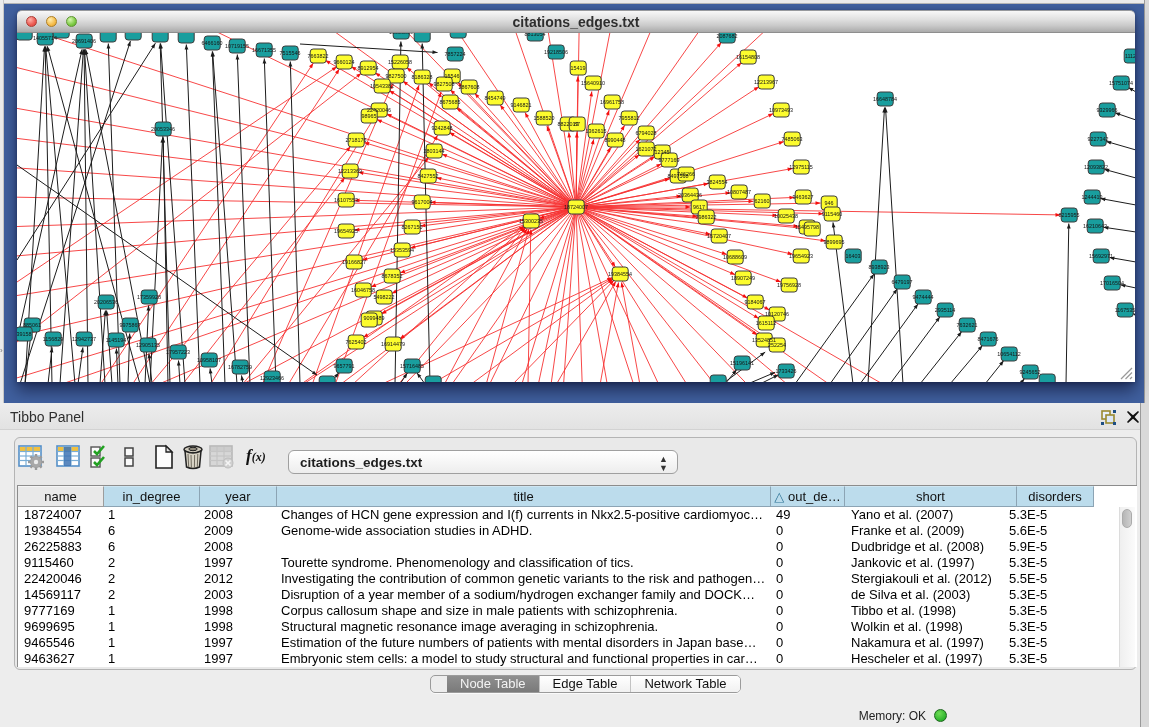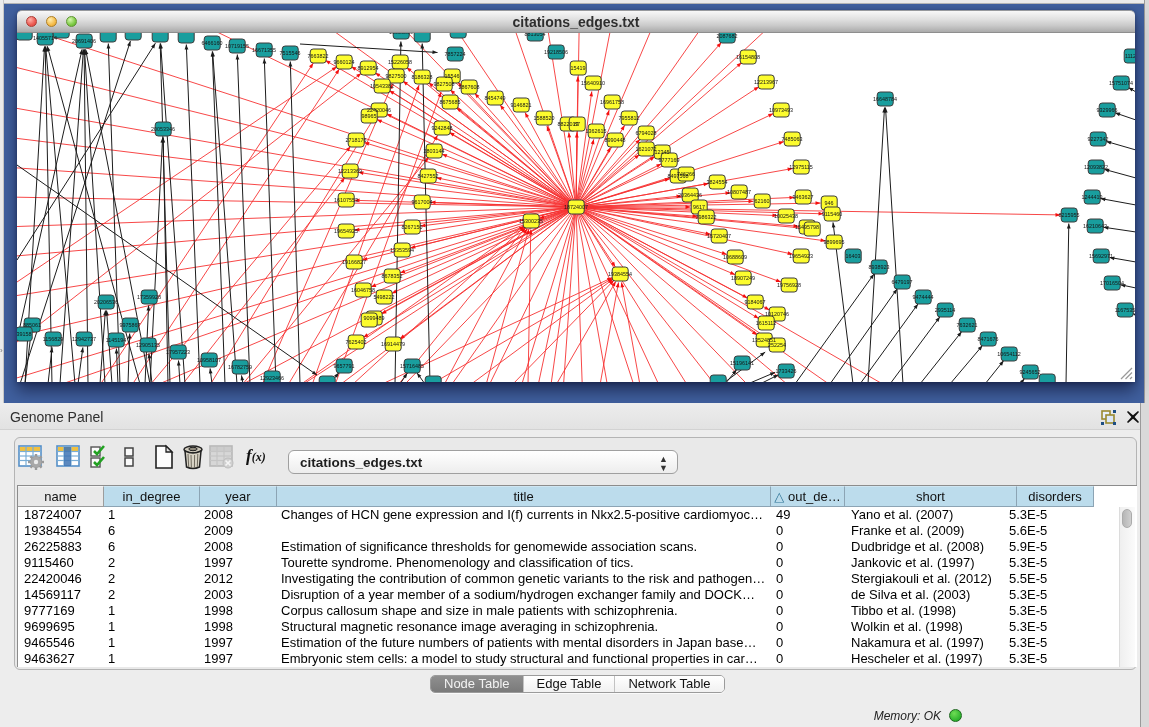--- a/index.html
+++ b/index.html
@@ -53,27 +53,27 @@
 .hc.gray { background:#e9e9e9; border-right-color:#9c9c9c; border-bottom-color:#9c9c9c; border-top-color:#f5f5f5; }
 .rows { position:absolute; left:0; top:21px; width:1080px; height:160px; overflow:hidden; font-size:13px; color:#000; }
 .tr { position:absolute; height:16px; line-height:16px; white-space:nowrap; }
 .td { position:absolute; overflow:hidden; }
 
 #sb { position:absolute; right:2px; top:21px; width:16px; height:160px; background:linear-gradient(90deg,#efefef,#fbfbfb); border-left:1px solid #dcdcdc; }
 #sb .thumb { position:absolute; left:2px; top:2px; width:10px; height:19px; background:linear-gradient(90deg,#b6b6b6,#cfcfcf); border-radius:5px; border:1px solid #ababab; }
 
 
 #tabs { left:430px; top:272px; height:18px; display:flex; border:1px solid #9b9b9b; border-radius:5px; overflow:hidden;
-  box-shadow:0 1px 0 rgba(255,255,255,0.7); }
+  box-shadow:0 1px 0 rgba(255,255,255,0.7);padding-left:16px; }
 .tab { height:100%; font-size:13px; line-height:16px; padding:0 13px; background:linear-gradient(#ffffff,#f1f1f1); color:#111; border-right:1px solid #c3c3c3; }
 .tab.sel { background:linear-gradient(#8f8f8f,#7a7a7a); color:#f3f3f3; }
 .tab:last-child { border-right:none; }
 
 
-#status { left:16px; top:296px; width:959px; height:28px;font-style:italic; }
+#status { left:1px; top:296px; width:959px; height:28px; }
 #status .mem { position:absolute; right:34px; top:10px; font-size:12px; color:#222; }
 #status .dot { position:absolute; right:13px; top:10px; width:13px; height:13px; border-radius:50%;
   background:radial-gradient(circle at 38% 32%, #6fdc55, #2db32d 70%, #1f9e1f); border:1px solid #1d661d; }
 #panelright { position:absolute; left:1140px; top:0px; width:9px; height:324px; background:#d9d9d9; border-left:1px solid #9a9a9a; }
 </style>
 </head>
 <body>
 <div class="abs" id="topstrip"></div>
 <div class="abs" id="leftstrip"></div>
 <div class="abs" id="desktop"></div>
@@ -756,21 +756,21 @@
 <line x1="1132.0" y1="368.0" x2="1121.0" y2="379.0"></line>
 <line x1="1132.0" y1="372.5" x2="1125.5" y2="379.0"></line>
 <line x1="1132.0" y1="377.0" x2="1130.0" y2="379.0"></line>
 </g>
 </svg>
     </div>
 </div>
 
 <div class="abs" id="panel">
   <div class="abs" id="ptitle">
-    <div class="t">Genome Panel</div>
+    <div class="t">Tibbo Panel</div>
     <svg class="abs" style="left:1101px;top:5px" width="16" height="16" viewBox="0 0 16 16">
       <rect x="1" y="1" width="8" height="8" fill="#e8f0fa" stroke="#9a8a30" stroke-width="1.6"></rect>
       <rect x="5" y="5" width="8" height="8" fill="#dce8f8" stroke="#9a8a30" stroke-width="1.6"></rect>
       <rect x="12" y="0" width="3" height="3" fill="#1d4e84"></rect>
       <rect x="0" y="12" width="3" height="3" fill="#1d4e84"></rect>
       <rect x="12" y="12" width="3" height="3" fill="#1d4e84"></rect>
     </svg>
     <svg class="abs" style="left:1126px;top:5px" width="14" height="14" viewBox="0 0 14 14">
       <path d="M2 1 L7 5.2 L12 1 L13 2 L8.6 7 L13 12 L12 13 L7 8.8 L2 13 L1 12 L5.4 7 L1 2 Z" fill="#111"></path>
     </svg>
@@ -874,29 +874,29 @@
             <span class="td" style="left:186px;width:72px">2008</span>
             <span class="td" style="left:263px;width:490px">Changes of HCN gene expression and I(f) currents in Nkx2.5‑positive cardiomyoc…</span>
             <span class="td" style="left:758px;width:70px">49</span>
             <span class="td" style="left:833px;width:168px">Yano et al. (2007)</span>
             <span class="td" style="left:991px;width:85px">5.3E-5</span>
           </div>
           <div class="tr" style="top:16px;left:0;width:1080px">
             <span class="td" style="left:6px;width:78px">19384554</span>
             <span class="td" style="left:90px;width:90px">6</span>
             <span class="td" style="left:186px;width:72px">2009</span>
+            <span class="td" style="left:263px;width:490px">Genome‑wide association studies in ADHD.</span>
             <span class="td" style="left:758px;width:70px">0</span>
             <span class="td" style="left:833px;width:168px">Franke et al. (2009)</span>
             <span class="td" style="left:991px;width:85px">5.6E-5</span>
           </div>
           <div class="tr" style="top:32px;left:0;width:1080px">
             <span class="td" style="left:6px;width:78px">26225883</span>
             <span class="td" style="left:90px;width:90px">6</span>
             <span class="td" style="left:186px;width:72px">2008</span>
-            <span class="td" style="left:263px;width:490px">Estimation of significance thresholds for genomewide association scans.</span>
             <span class="td" style="left:758px;width:70px">0</span>
             <span class="td" style="left:833px;width:168px">Dudbridge et al. (2008)</span>
             <span class="td" style="left:991px;width:85px">5.9E-5</span>
           </div>
           <div class="tr" style="top:48px;left:0;width:1080px">
             <span class="td" style="left:6px;width:78px">9115460</span>
             <span class="td" style="left:90px;width:90px">2</span>
             <span class="td" style="left:186px;width:72px">1997</span>
             <span class="td" style="left:263px;width:490px">Tourette syndrome. Phenomenology and classification of tics.</span>
             <span class="td" style="left:758px;width:70px">0</span>

